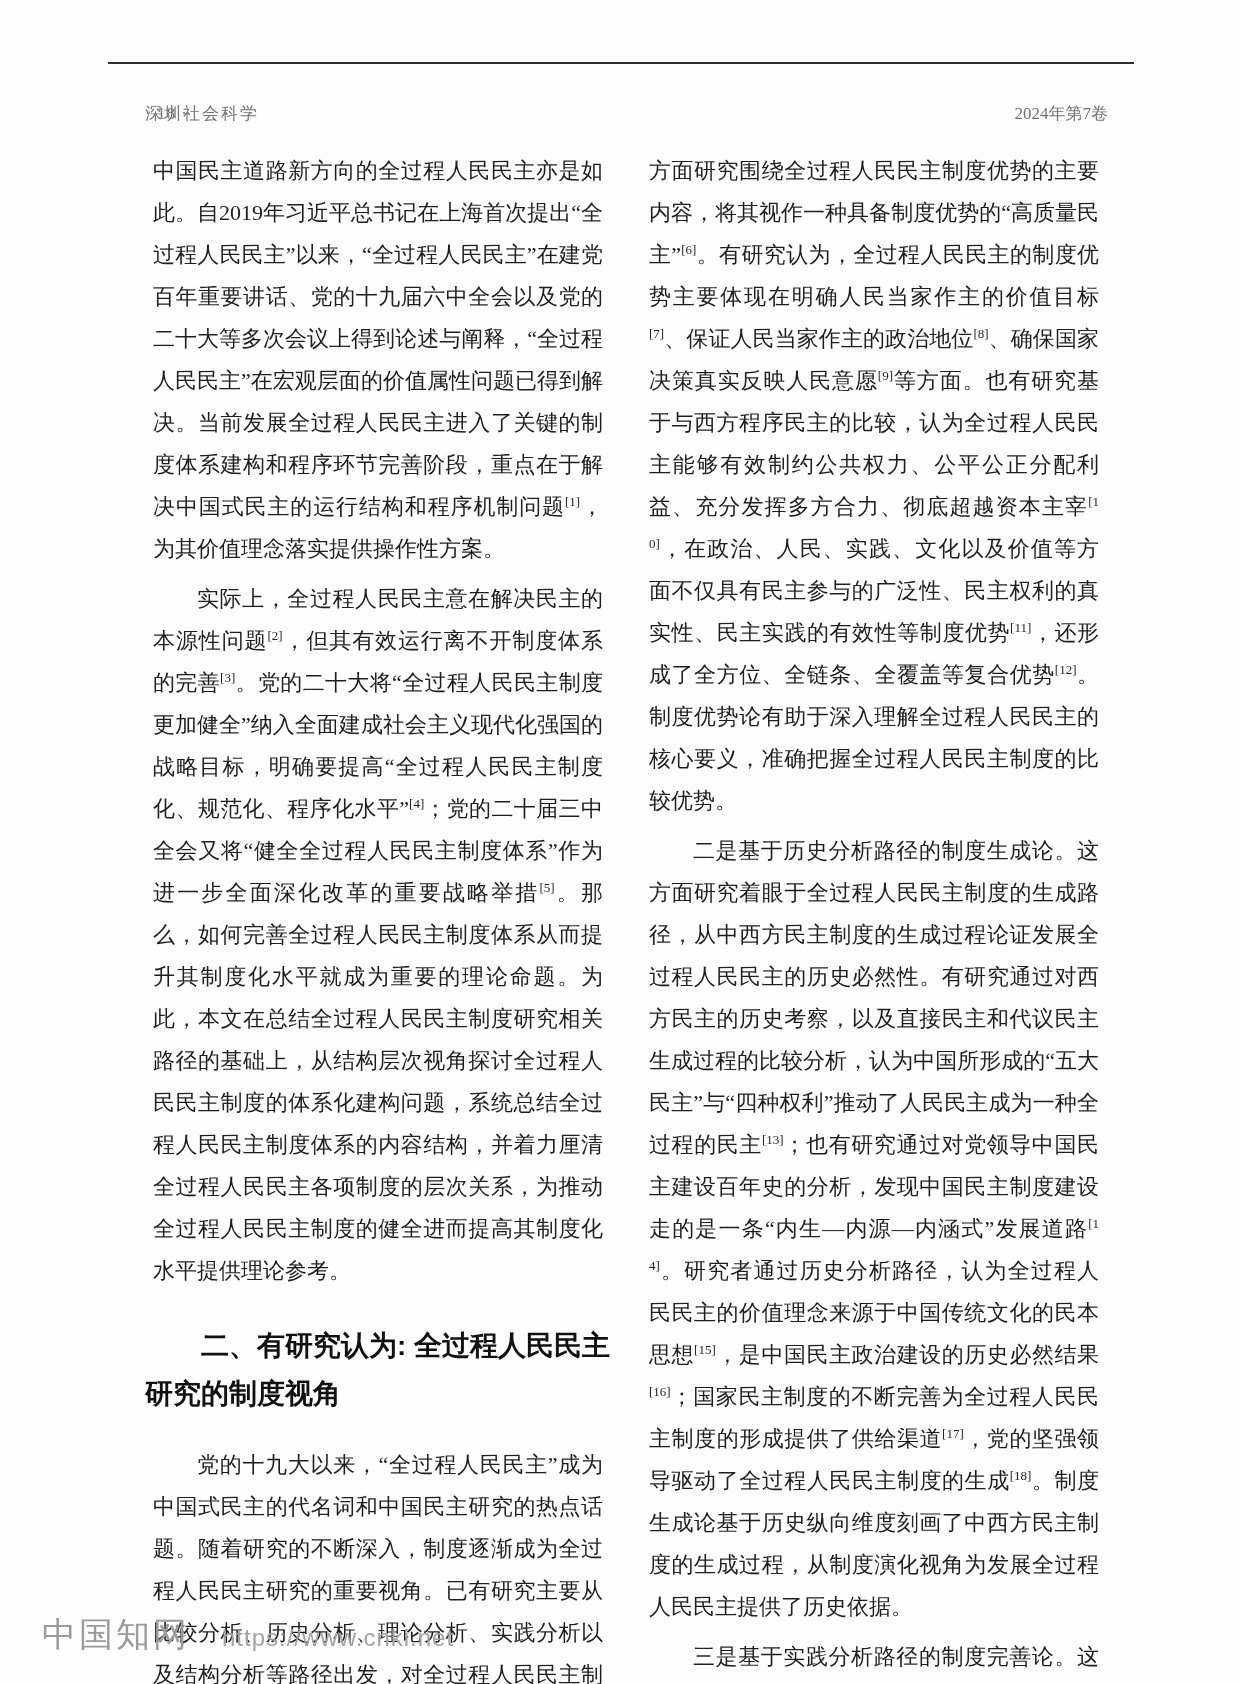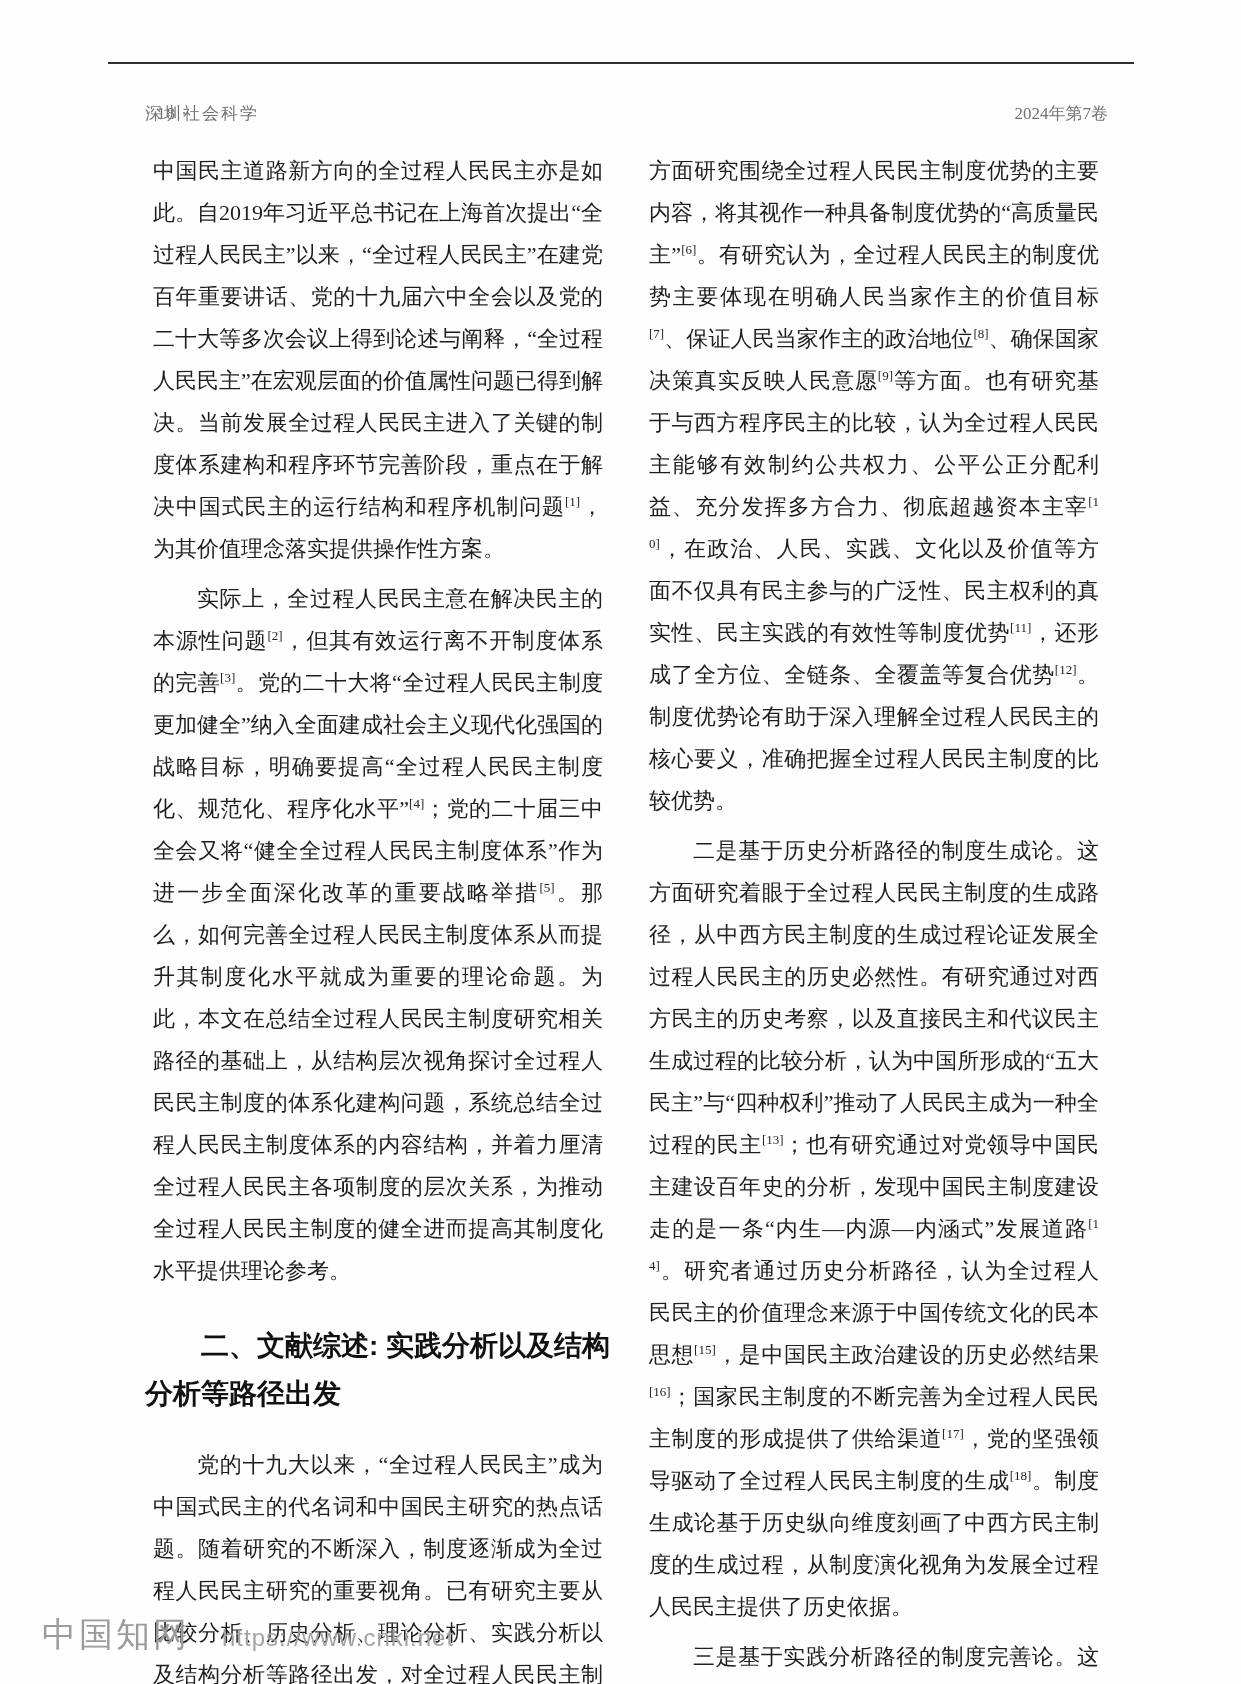--- a/index.html
+++ b/index.html
@@ -82,21 +82,21 @@
     <span class="page-num">· 18 ·</span>
     <span class="jtitle">深圳社会科学</span>
     <span class="volume">2024年第7卷</span>
   </div>
 
   <div class="columns">
 
     <div class="col">
       <p class="body-text sup-refs">中国民主道路新方向的全过程人民民主亦是如此。自2019年习近平总书记在上海首次提出“全过程人民民主”以来，“全过程人民民主”在建党百年重要讲话、党的十九届六中全会以及党的二十大等多次会议上得到论述与阐释，“全过程人民民主”在宏观层面的价值属性问题已得到解决。当前发展全过程人民民主进入了关键的制度体系建构和程序环节完善阶段，重点在于解决中国式民主的运行结构和程序机制问题<sup class="ref">[1]</sup>，为其价值理念落实提供操作性方案。</p>
       <p class="body-text sup-refs indent">实际上，全过程人民民主意在解决民主的本源性问题<sup class="ref">[2]</sup>，但其有效运行离不开制度体系的完善<sup class="ref">[3]</sup>。党的二十大将“全过程人民民主制度更加健全”纳入全面建成社会主义现代化强国的战略目标，明确要提高“全过程人民民主制度化、规范化、程序化水平”<sup class="ref">[4]</sup>；党的二十届三中全会又将“健全全过程人民民主制度体系”作为进一步全面深化改革的重要战略举措<sup class="ref">[5]</sup>。那么，如何完善全过程人民民主制度体系从而提升其制度化水平就成为重要的理论命题。为此，本文在总结全过程人民民主制度研究相关路径的基础上，从结构层次视角探讨全过程人民民主制度的体系化建构问题，系统总结全过程人民民主制度体系的内容结构，并着力厘清全过程人民民主各项制度的层次关系，为推动全过程人民民主制度的健全进而提高其制度化水平提供理论参考。</p>
-      <h2 class="section-heading">二、文献综述: 实践分析以及结构分析等路径出发</h2>
+      <h2 class="section-heading">二、有研究认为: 全过程人民民主研究的制度视角</h2>
       <p class="body-text sup-refs indent">党的十九大以来，“全过程人民民主”成为中国式民主的代名词和中国民主研究的热点话题。随着研究的不断深入，制度逐渐成为全过程人民民主研究的重要视角。已有研究主要从比较分析、历史分析、理论分析、实践分析以及结构分析等路径出发，对全过程人民民主制度建设的各个方面问题展开探讨。</p>
       <p class="body-text sup-refs indent">一是基于比较分析路径的制度优势论。这</p>
     </div>
 
     <div class="col">
       <p class="body-text sup-refs">方面研究围绕全过程人民民主制度优势的主要内容，将其视作一种具备制度优势的“高质量民主”<sup class="ref">[6]</sup>。有研究认为，全过程人民民主的制度优势主要体现在明确人民当家作主的价值目标<sup class="ref">[7]</sup>、保证人民当家作主的政治地位<sup class="ref">[8]</sup>、确保国家决策真实反映人民意愿<sup class="ref">[9]</sup>等方面。也有研究基于与西方程序民主的比较，认为全过程人民民主能够有效制约公共权力、公平公正分配利益、充分发挥多方合力、彻底超越资本主宰<sup class="ref">[10]</sup>，在政治、人民、实践、文化以及价值等方面不仅具有民主参与的广泛性、民主权利的真实性、民主实践的有效性等制度优势<sup class="ref">[11]</sup>，还形成了全方位、全链条、全覆盖等复合优势<sup class="ref">[12]</sup>。制度优势论有助于深入理解全过程人民民主的核心要义，准确把握全过程人民民主制度的比较优势。</p>
       <p class="body-text sup-refs indent">二是基于历史分析路径的制度生成论。这方面研究着眼于全过程人民民主制度的生成路径，从中西方民主制度的生成过程论证发展全过程人民民主的历史必然性。有研究通过对西方民主的历史考察，以及直接民主和代议民主生成过程的比较分析，认为中国所形成的“五大民主”与“四种权利”推动了人民民主成为一种全过程的民主<sup class="ref">[13]</sup>；也有研究通过对党领导中国民主建设百年史的分析，发现中国民主制度建设走的是一条“内生—内源—内涵式”发展道路<sup class="ref">[14]</sup>。研究者通过历史分析路径，认为全过程人民民主的价值理念来源于中国传统文化的民本思想<sup class="ref">[15]</sup>，是中国民主政治建设的历史必然结果<sup class="ref">[16]</sup>；国家民主制度的不断完善为全过程人民民主制度的形成提供了供给渠道<sup class="ref">[17]</sup>，党的坚强领导驱动了全过程人民民主制度的生成<sup class="ref">[18]</sup>。制度生成论基于历史纵向维度刻画了中西方民主制度的生成过程，从制度演化视角为发展全过程人民民主提供了历史依据。</p>
       <p class="body-text sup-refs indent">三是基于实践分析路径的制度完善论。这方面研究围绕如何推动中国民主制度的完善，通过对中国民主制度建设实践的分析论证发展全过程人民民主的现实合理性。有研究认为，由于缺乏统筹规划、民主政治立法有待完善、</p>
     </div>
 

